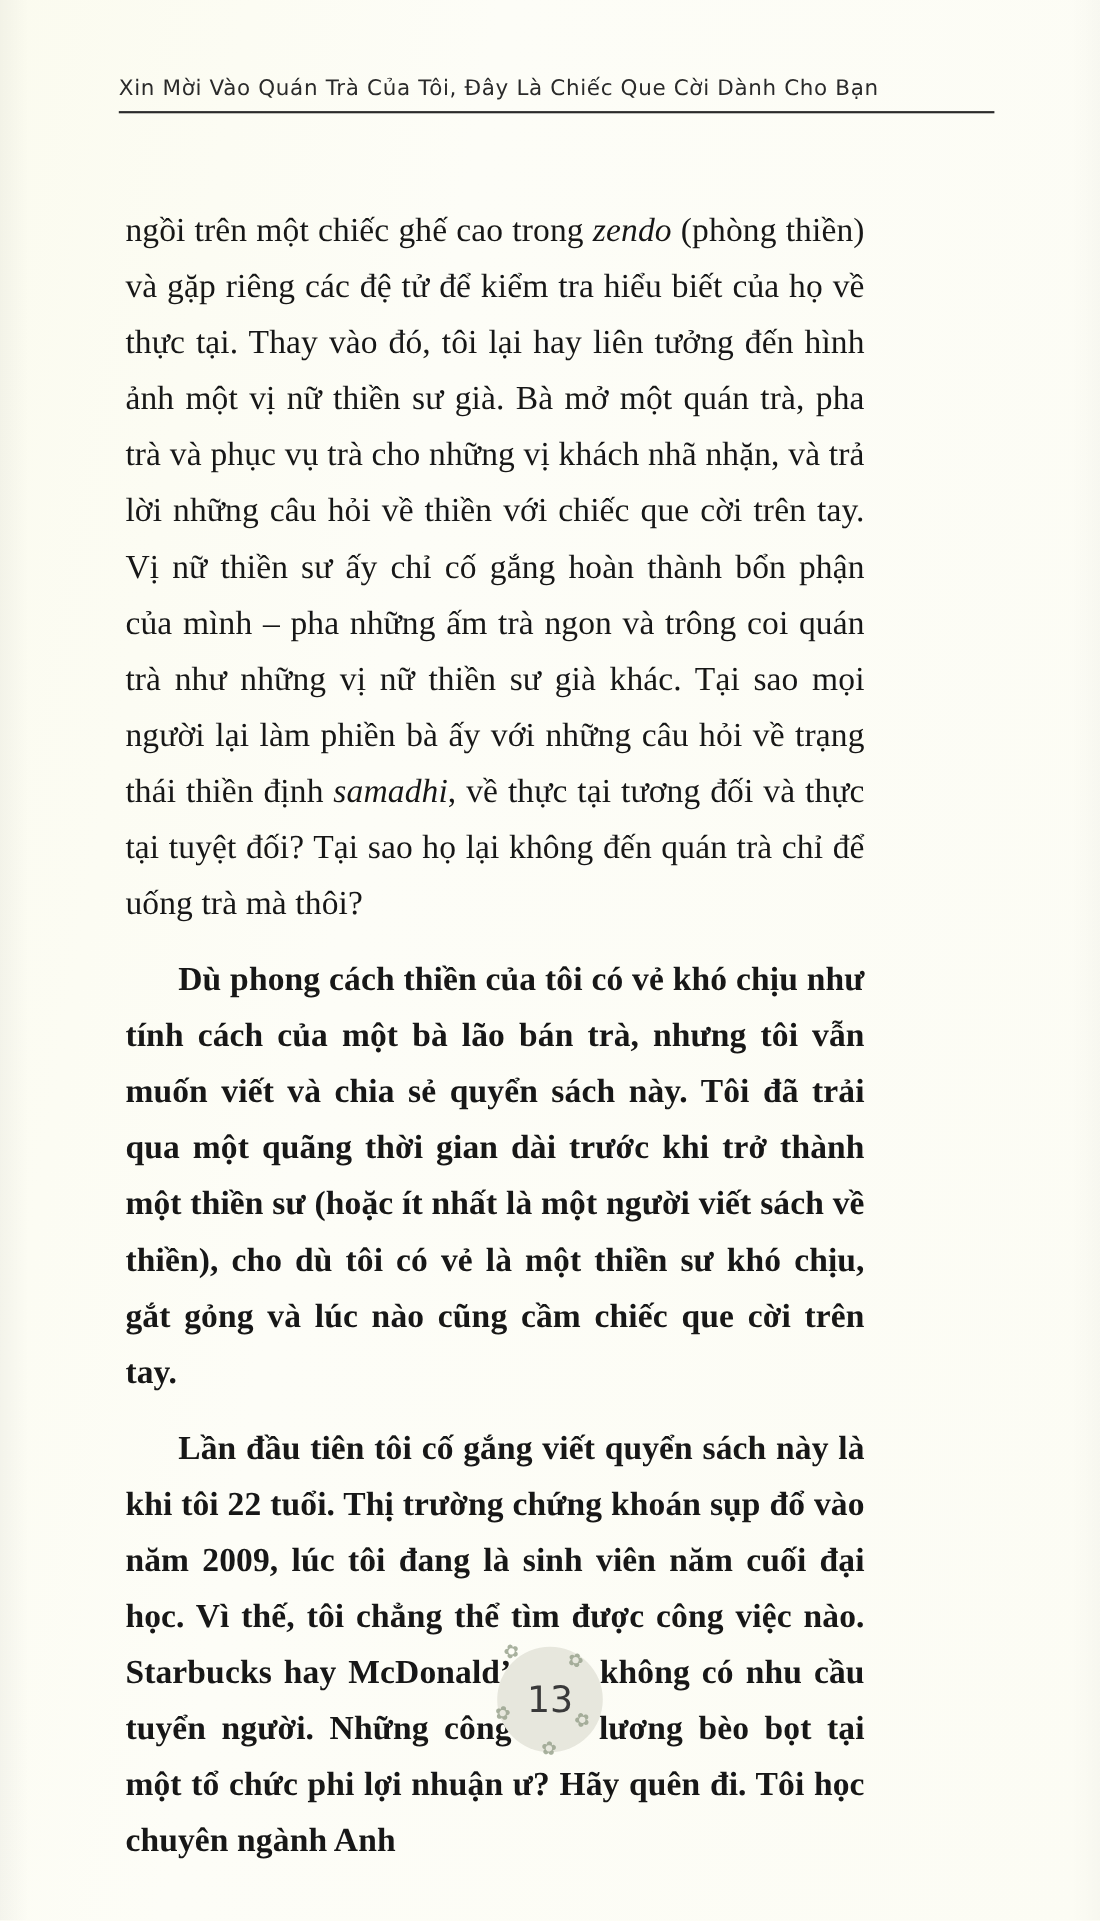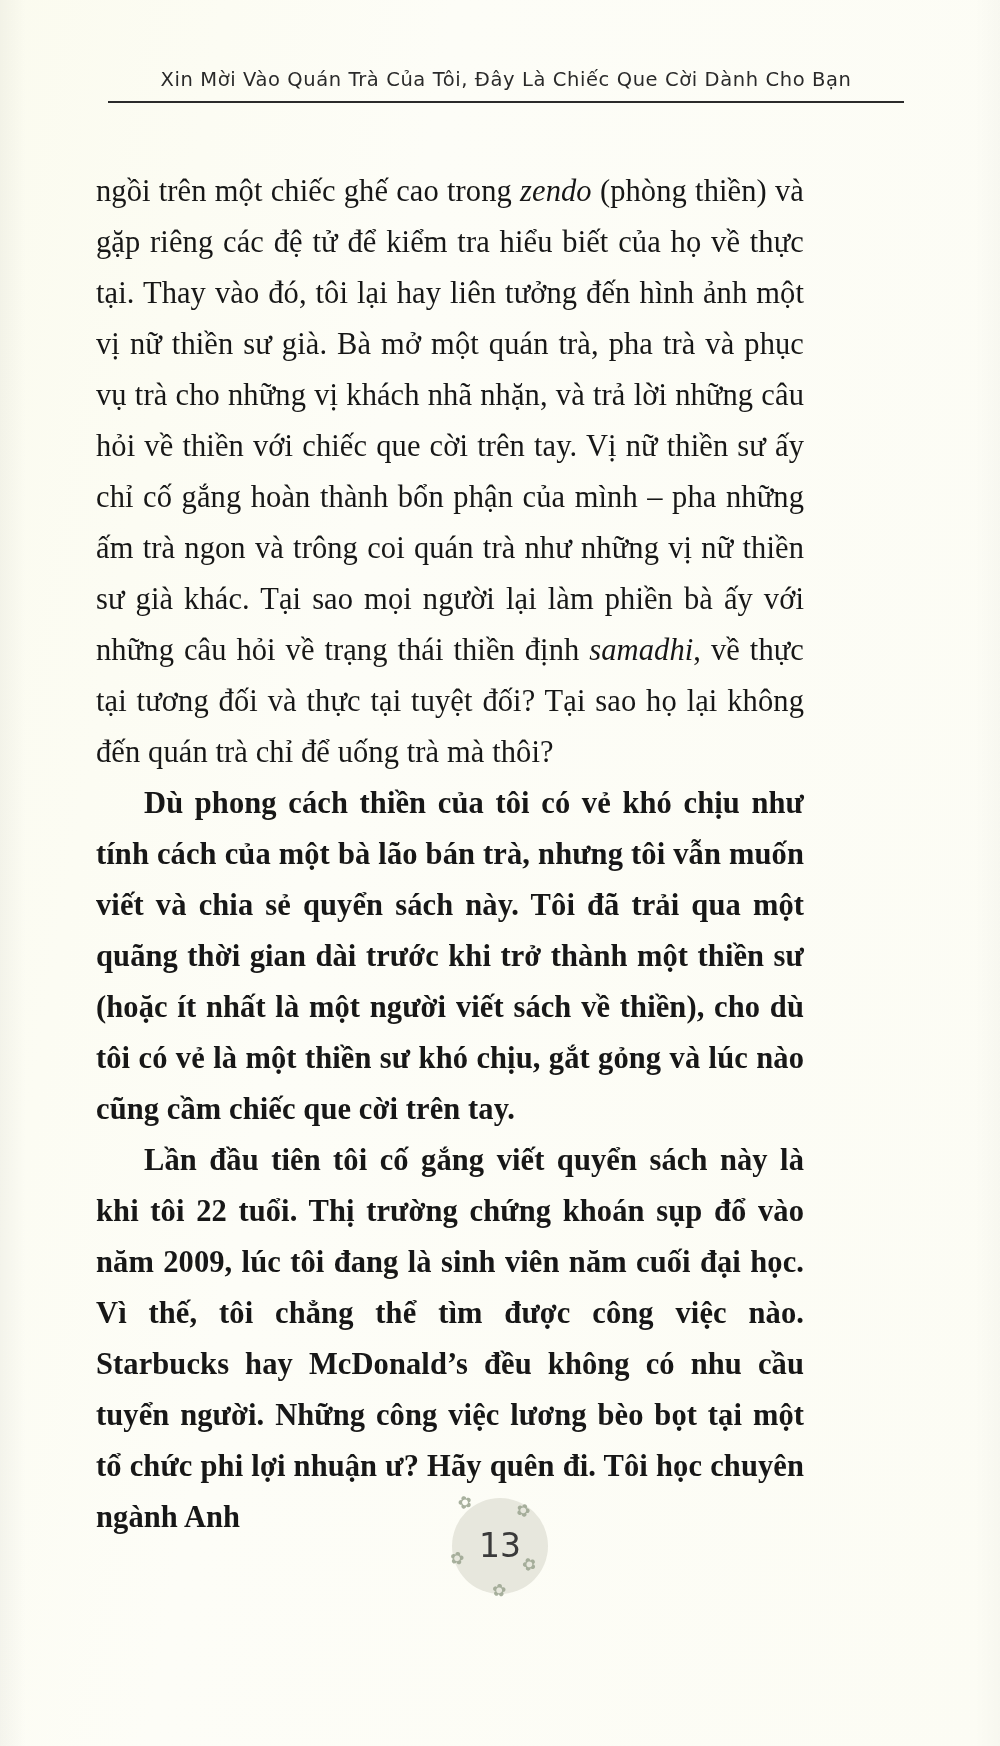--- a/index.html
+++ b/index.html
@@ -20,21 +20,20 @@
     height: 1746px;
     box-sizing: border-box;
     background: linear-gradient(100deg, #fbfbef 0%, #fdfdf7 35%, #fcfcf4 100%);
   }
   
   .running-head {
     position: absolute;
     left: 108px;
     right: 96px;
     top: 68px;
-    text-align: center;
   }
   .running-head .rh-text {
     display: block;
     font-family: "DejaVu Sans", sans-serif;
     font-size: 19.5px;
     letter-spacing: 0.6px;
     color: #2a2a2a;
     white-space: nowrap;
   }
   .running-head .rh-rule {
@@ -45,21 +44,21 @@
   }
 
   
   .body-col {
     position: absolute;
     left: 96px;
     top: 166px;
     width: 708px;
   }
   .body-col p {
-    margin: 0;
+    margin: 18px;
     font-size: 30.5px;
     line-height: 51px;
     text-align: justify;
     text-justify: inter-word;
     letter-spacing: 0.1px;
     color: #171717;
   }
   .body-col p.cont {
     text-indent: 0;
   }

